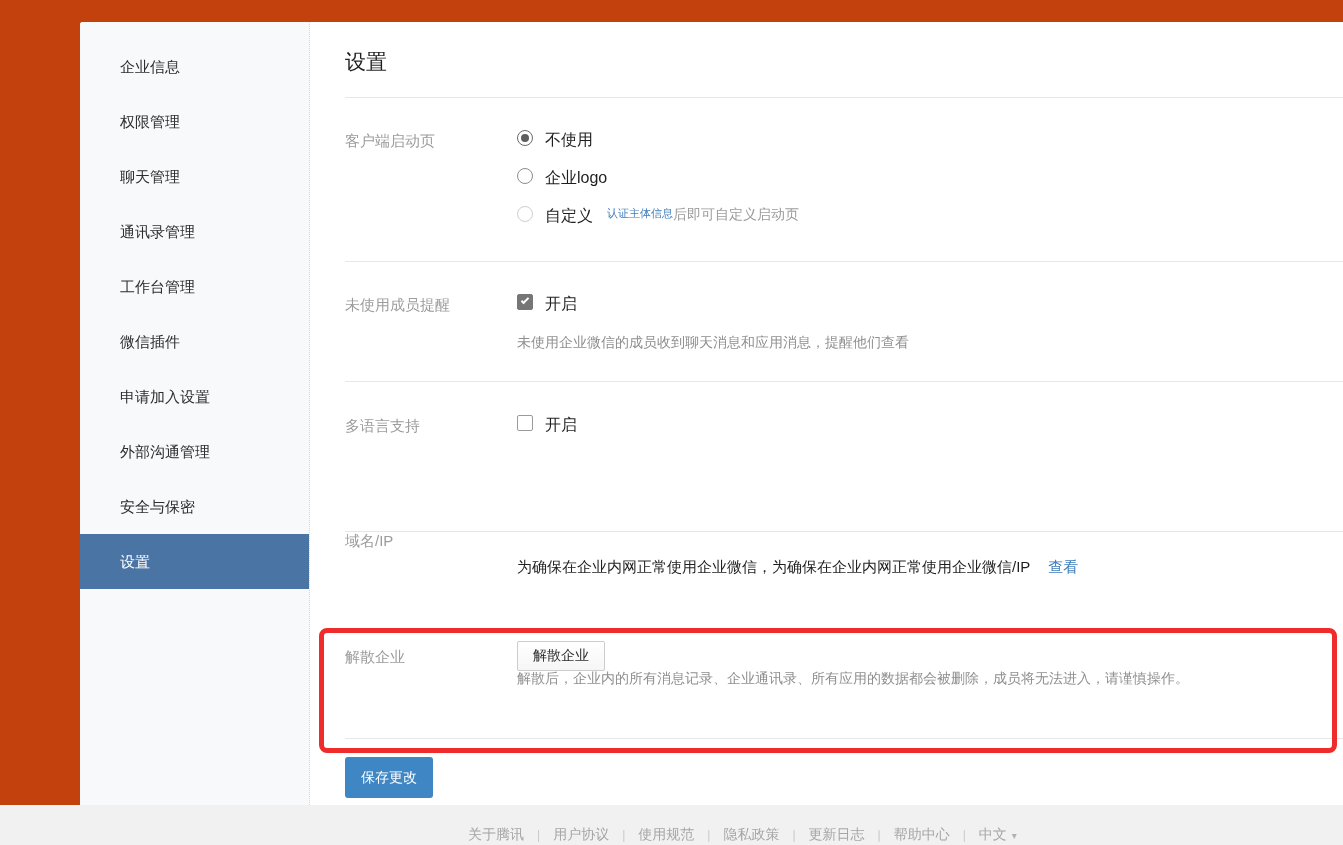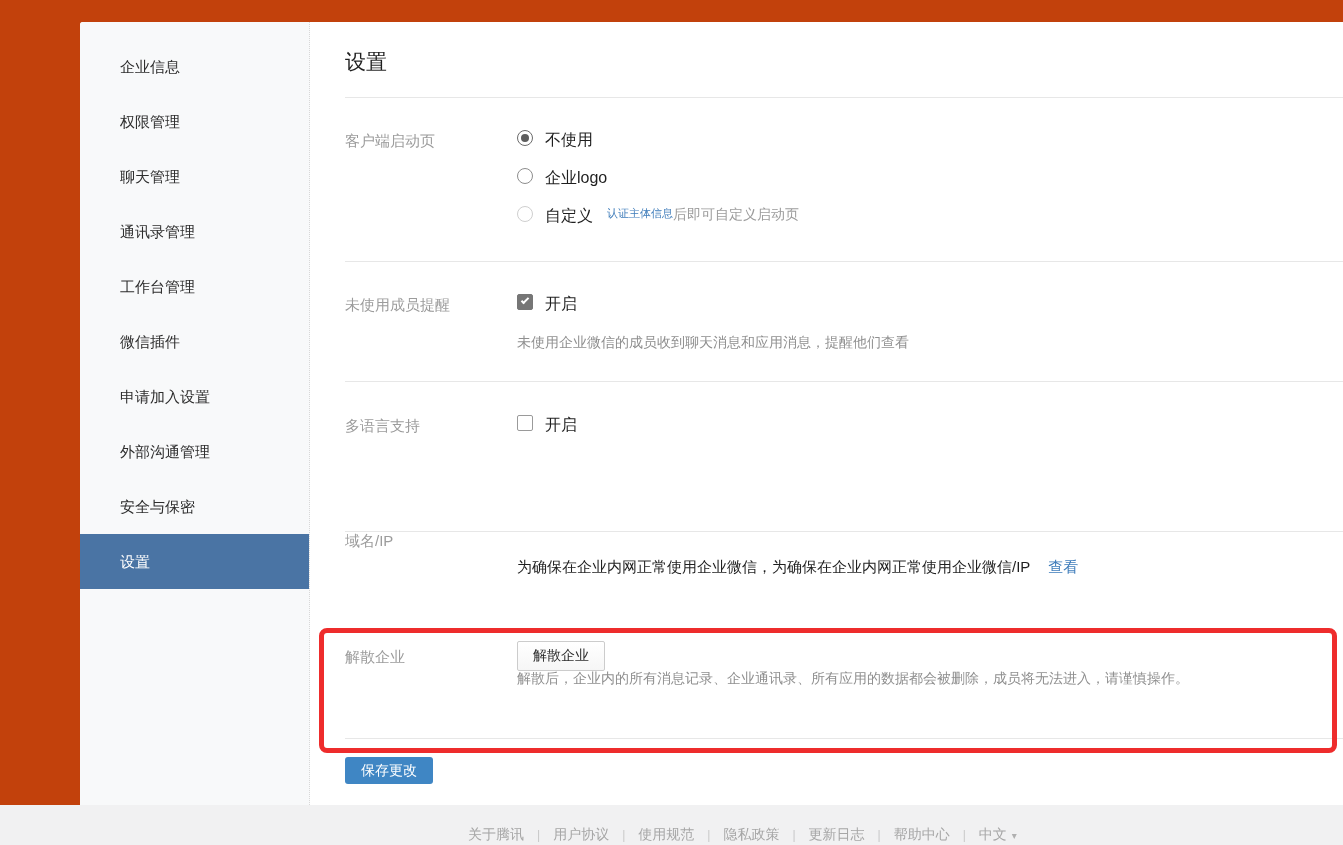--- a/index.html
+++ b/index.html
@@ -52,21 +52,21 @@
 
   .desc { position:absolute; left:207px; font-size:14px; color:#8f8f8f; line-height:24px; }
 
   .body-text-row { position:absolute; left:207px; font-size:15px; color:#1f1f1f; white-space:nowrap; }
   .body-text-row .link { margin-left:14px; font-size:15px; }
 
   .dissolve-btn { position:absolute; left:207px; top:619px; height:30px; padding:0 15px;
                   font-size:14px; color:#2b2b2b; background:linear-gradient(#ffffff,#f6f6f6);
                   border:1px solid #cccccc; border-radius:2px; cursor:pointer;
                   font-family:inherit; }
-  .save-btn { position:absolute; left:35px; top:735px; height:27px; padding:0 16px;
+  .save-btn { position:absolute; left:35px; top:735px; height:41px; padding:0 16px;
               font-size:14px; color:#ffffff; background:#3f86c4; border:none; border-radius:3px;
               cursor:pointer; font-family:inherit; }
 
   
   .redbox { position:absolute; left:319px; top:628px; width:1018px; height:125px;
             border:5px solid #ee2c2c; border-radius:8px; z-index:6; pointer-events:none; }
 
   
   .footer { position:absolute; left:0; top:805px; width:1343px; height:40px; background:#f1f1f2; }
   .footer-row { position:absolute; left:468px; top:21px; font-size:14px; color:#a6a6a6;

